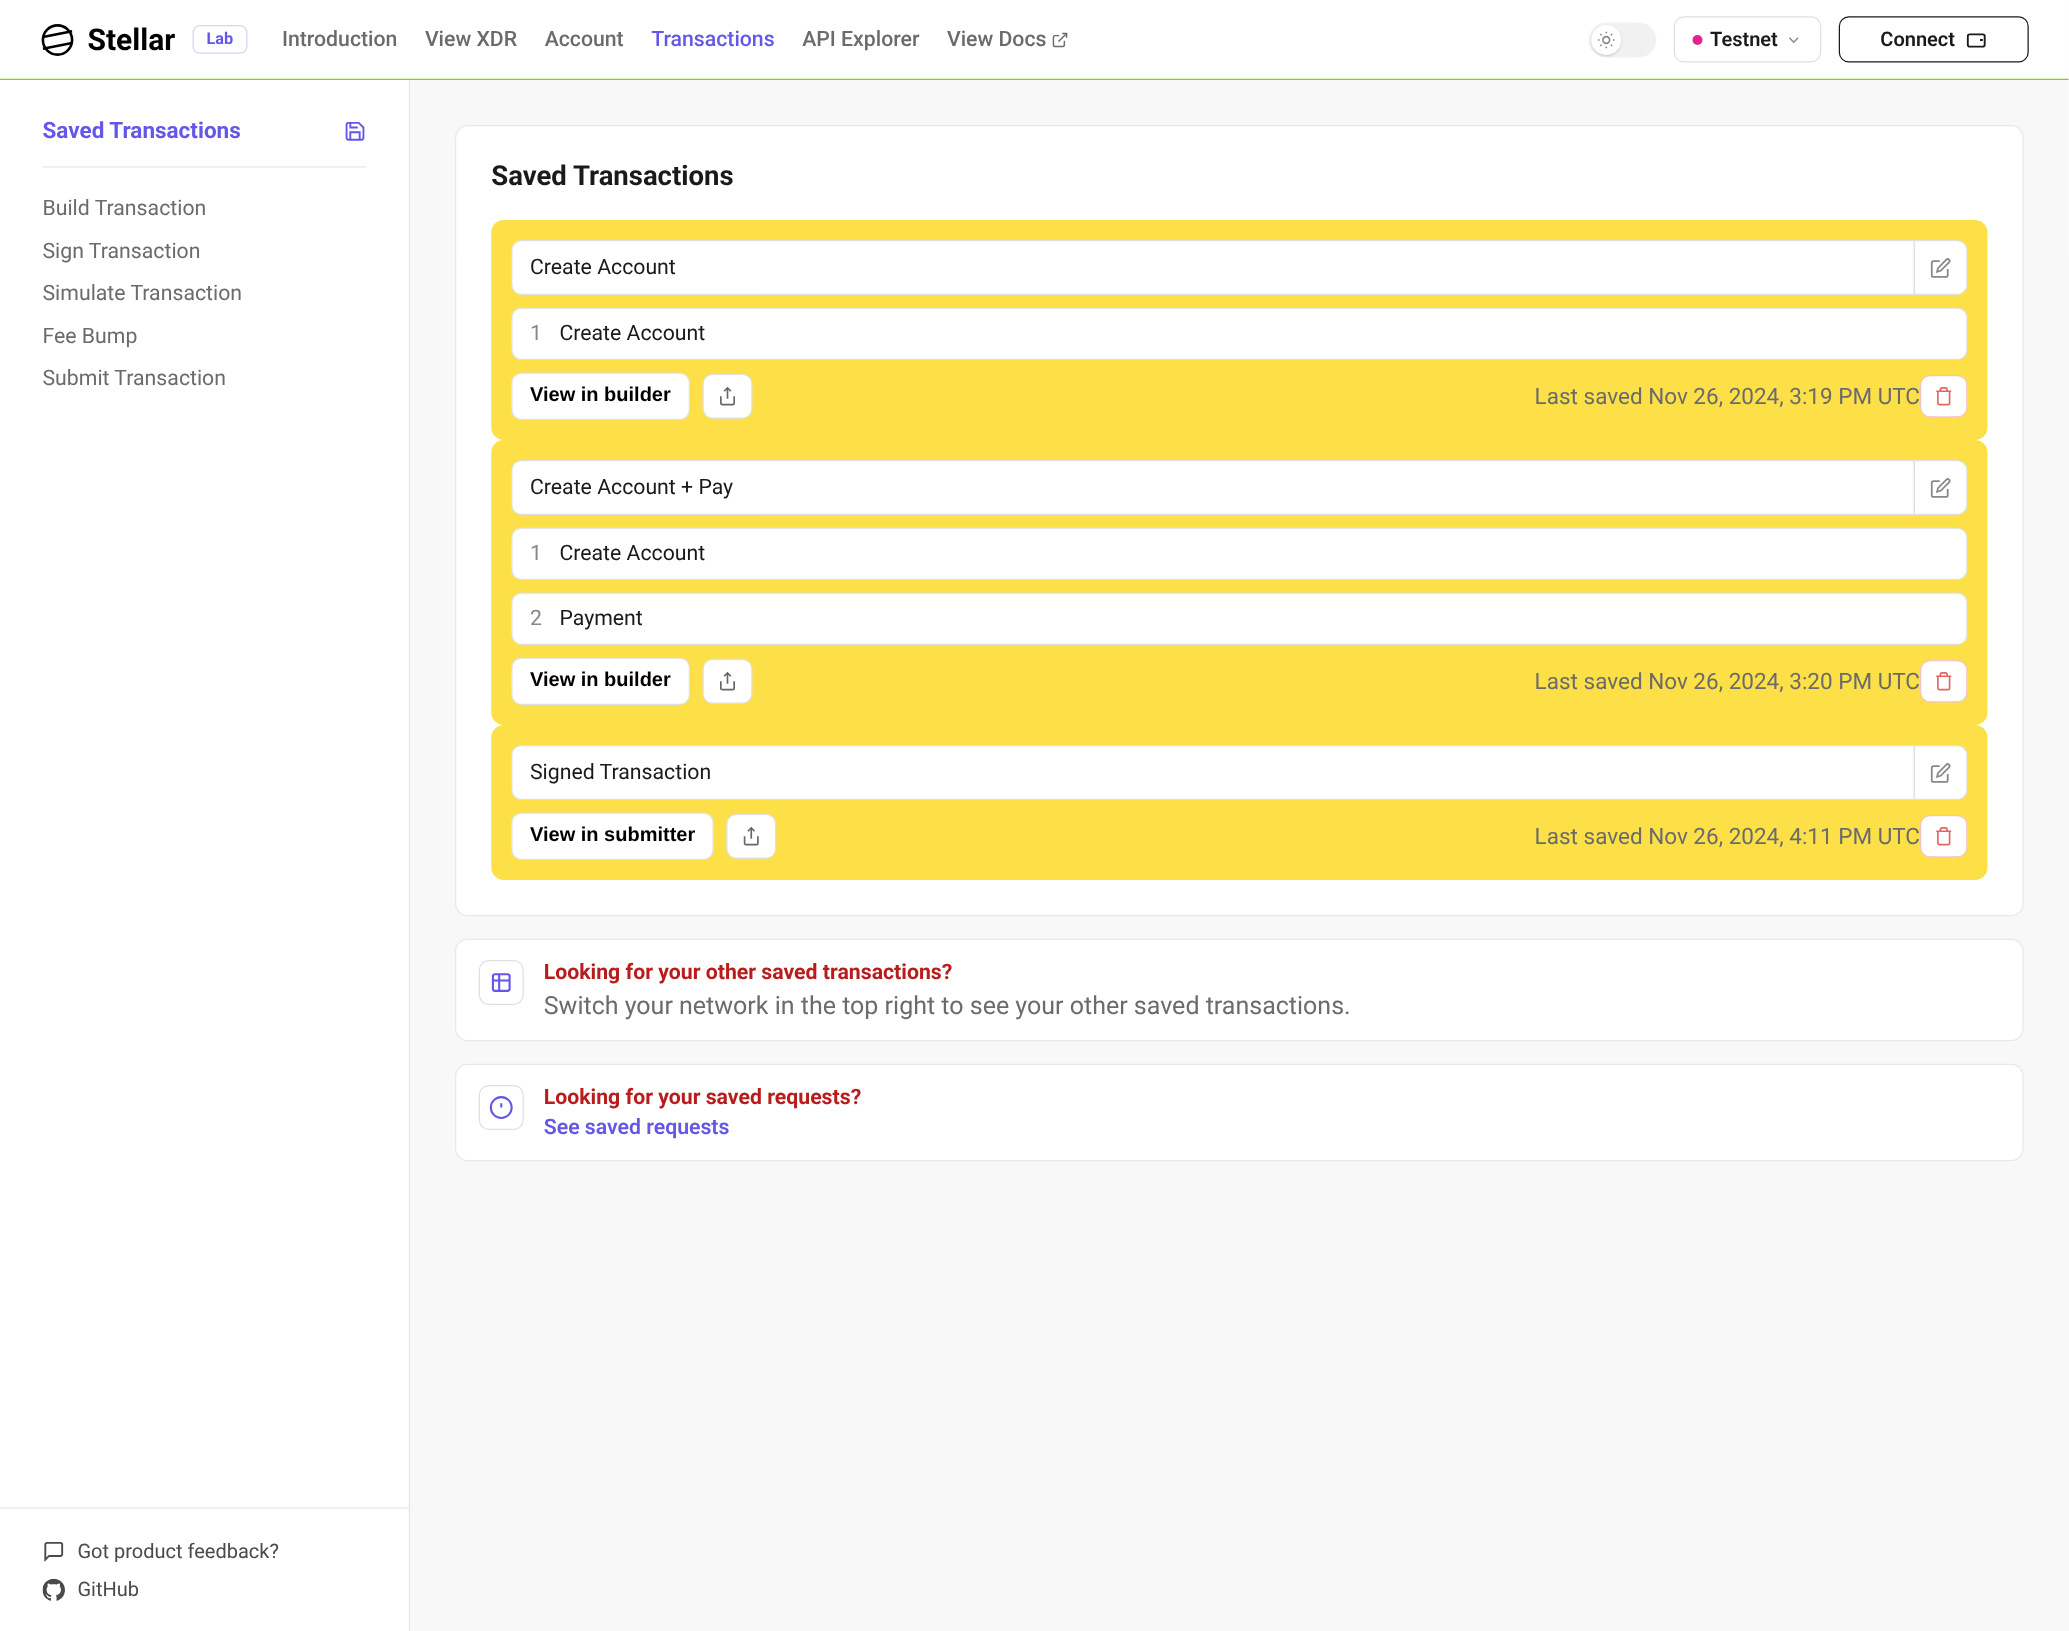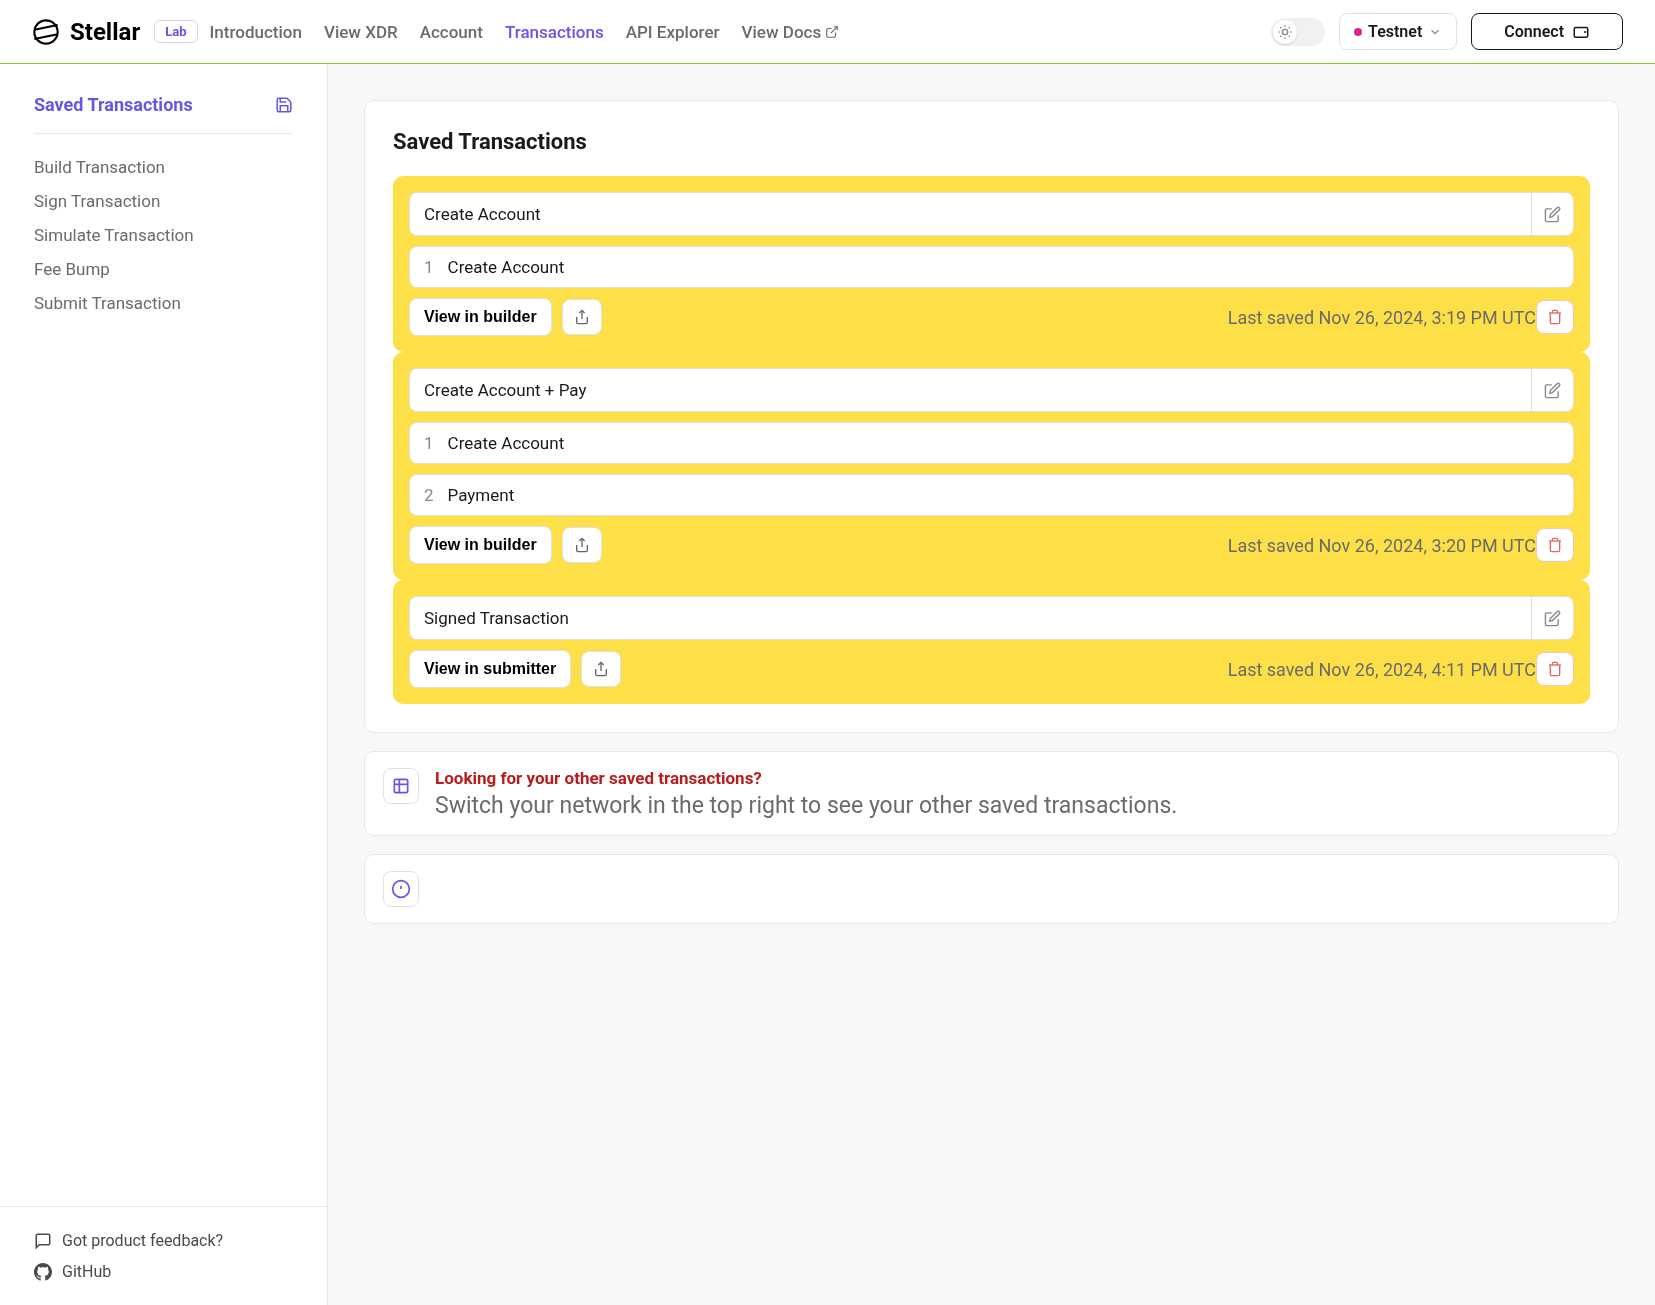--- a/index.html
+++ b/index.html
@@ -28,21 +28,21 @@
   color: #6456e7;
   border: 1px solid #d8d3f6;
   padding: 3px 10px;
   border-radius: 6px;
   font-weight: 700;
   margin-left: 4px;
 }
 .nav {
   display: flex;
   gap: 22px;
-  margin-left: 12px;
+  margin-left: 28px;
 }
 .nav-item {
   color: #6b6b6b;
   font-size: 17px;
   font-weight: 500;
   cursor: pointer;
   display: flex;
   align-items: center;
   gap: 4px;
 }
@@ -267,21 +267,21 @@
   border: 1px solid #e0e0e0;
   border-radius: 8px;
   display: flex;
   align-items: center;
   justify-content: center;
   color: #6456e7;
   flex-shrink: 0;
 }
 .info-content { flex: 1; }
 .info-title { font-size: 17px; font-weight: 700; color: #b91c1c; }
-.info-text { font-size: 23px; color: #6b6b6b; margin-top: 4px; }
+.info-text { font-size: 20px; color: #6b6b6b; margin-top: 4px; }
 .info-link { font-size: 17px; color: #6456e7; font-weight: 600; cursor: pointer; margin-top: 4px; }
 svg { display: block; }
 </style>
 </head>
 <body>
 
 <div class="header">
   <div class="logo-group">
     <svg class="logo-svg" viewBox="0 0 24 24" fill="none" stroke="#000" stroke-width="1.8">
       <ellipse cx="12" cy="12" rx="10" ry="10"></ellipse>
@@ -514,15 +514,19 @@
     </div>
 
     <div class="info-card">
       <div class="info-icon-box">
         <svg width="20" height="20" viewBox="0 0 24 24" fill="none" stroke="#6456e7" stroke-width="2">
             <circle cx="12" cy="12" r="10"></circle>
             <line x1="12" y1="8" x2="12" y2="12"></line>
             <line x1="12" y1="16" x2="12.01" y2="16"></line>
           </svg>
       </div>
+      <div class="info-content">
+        <div class="info-title">Looking for your saved requests?</div>
+        <div class="info-link">See saved requests</div>
+      </div>
     </div>
   </main>
 </div>
 
 </body></html>

